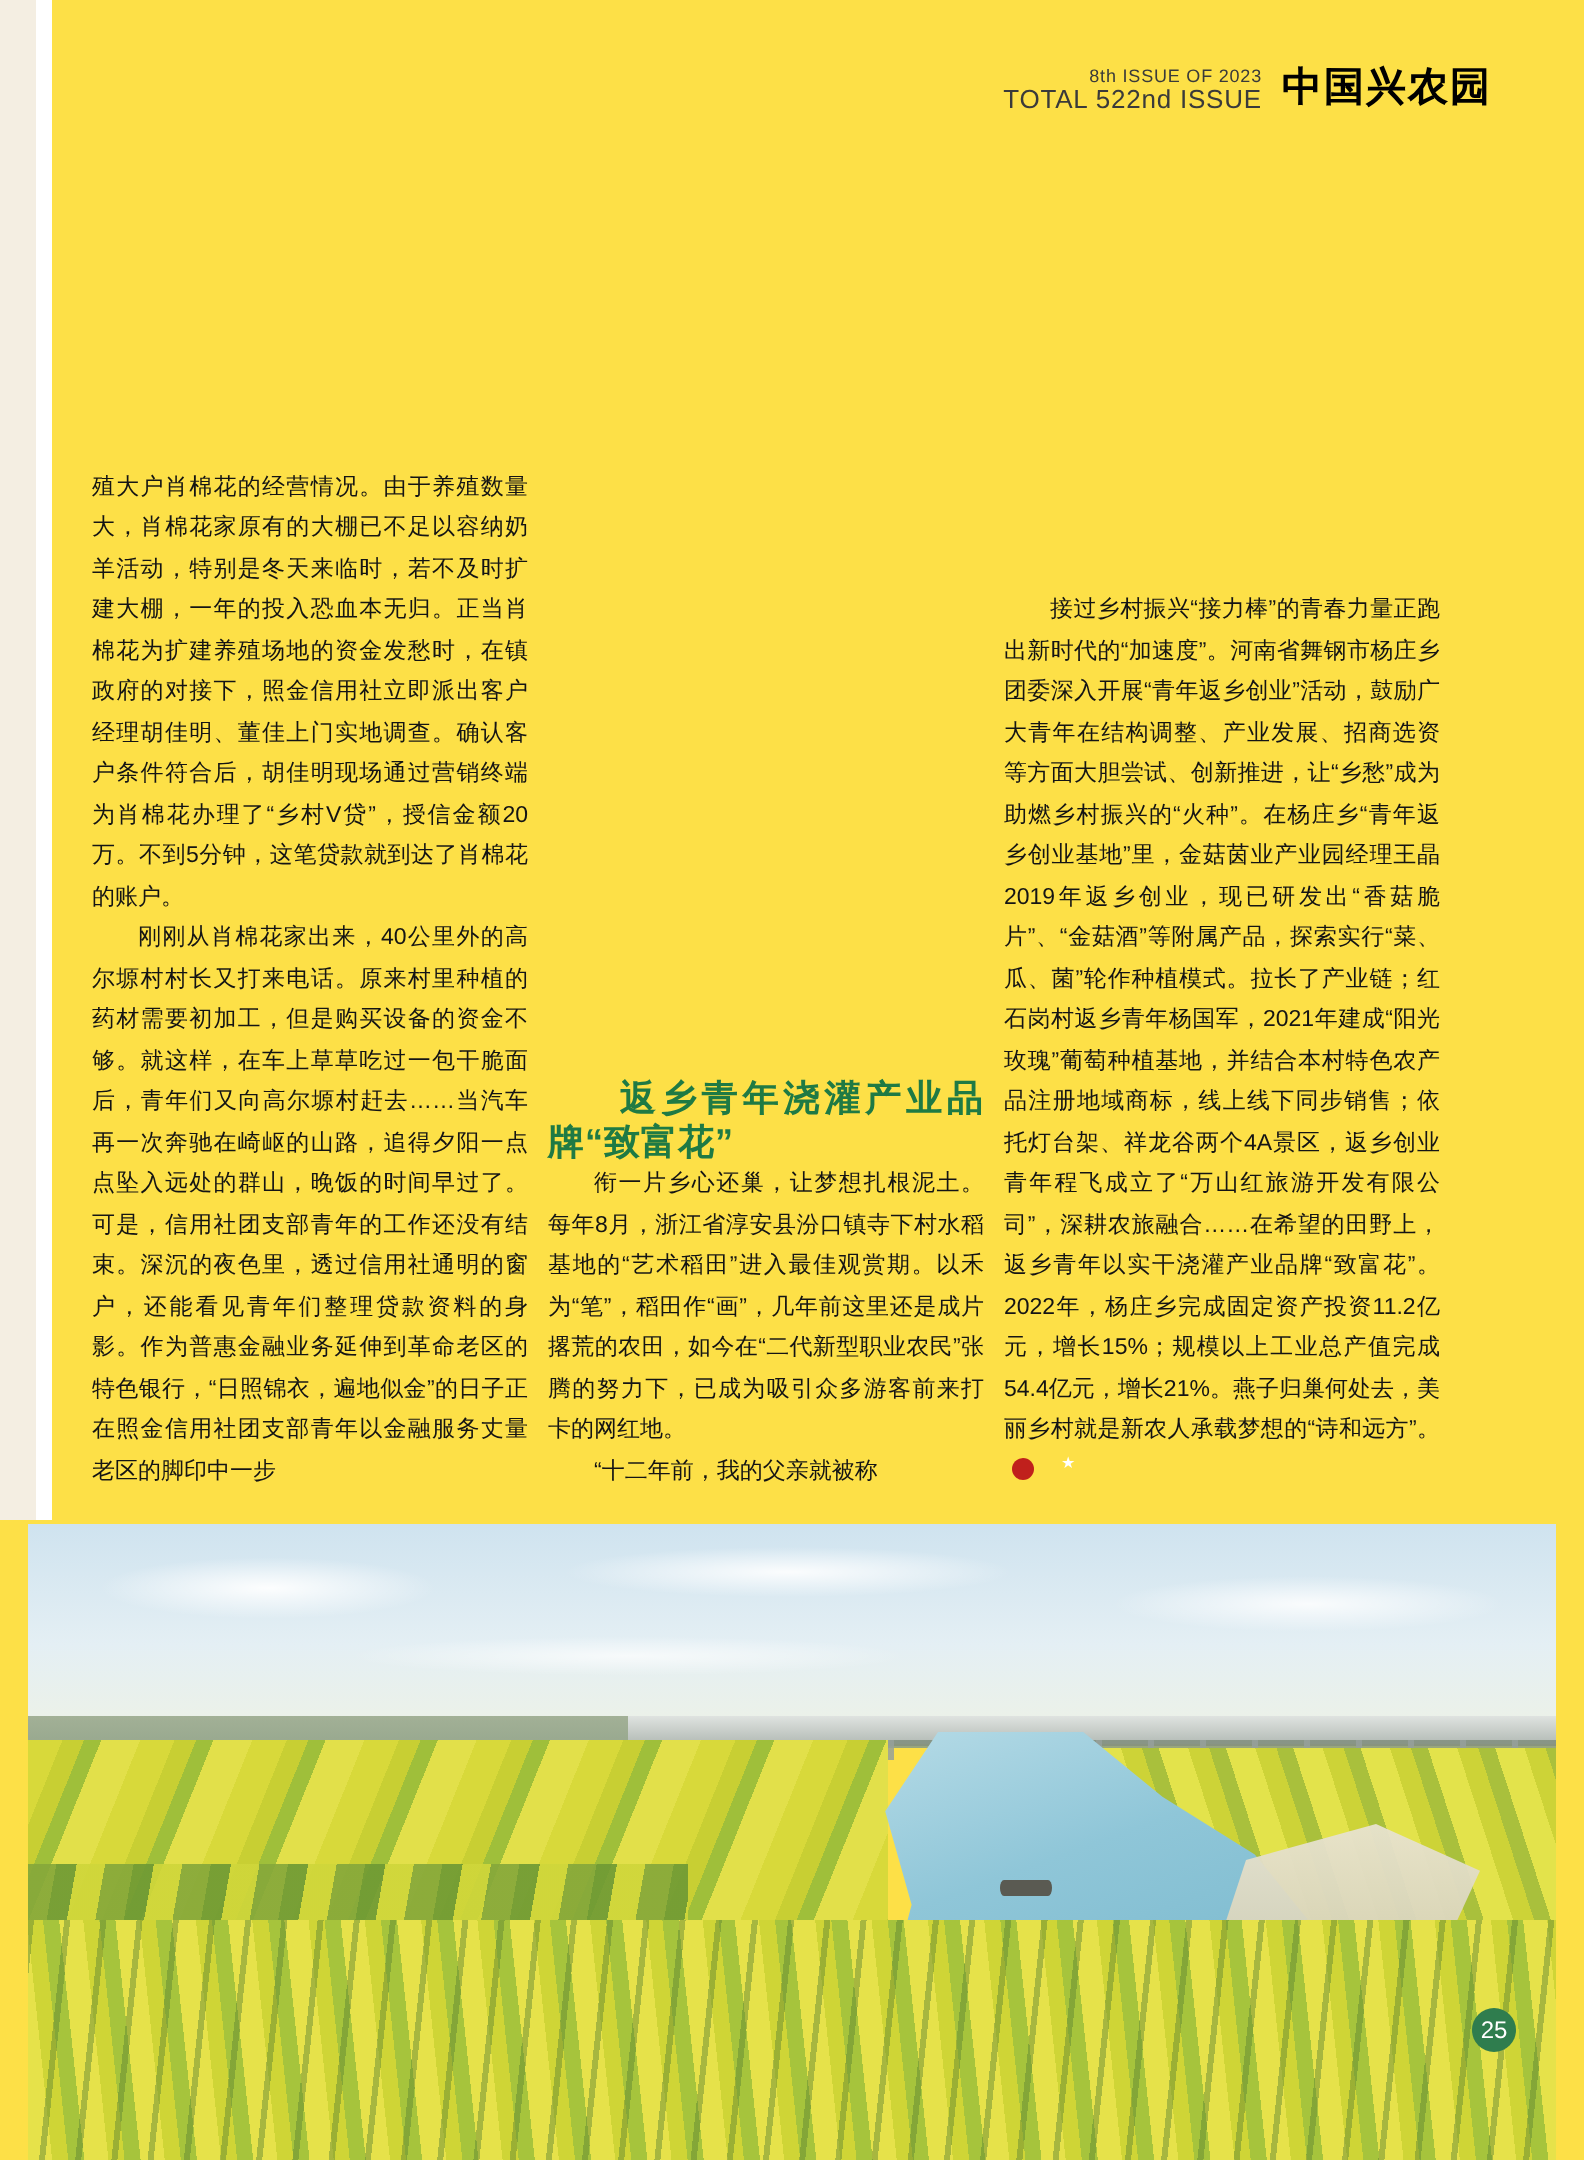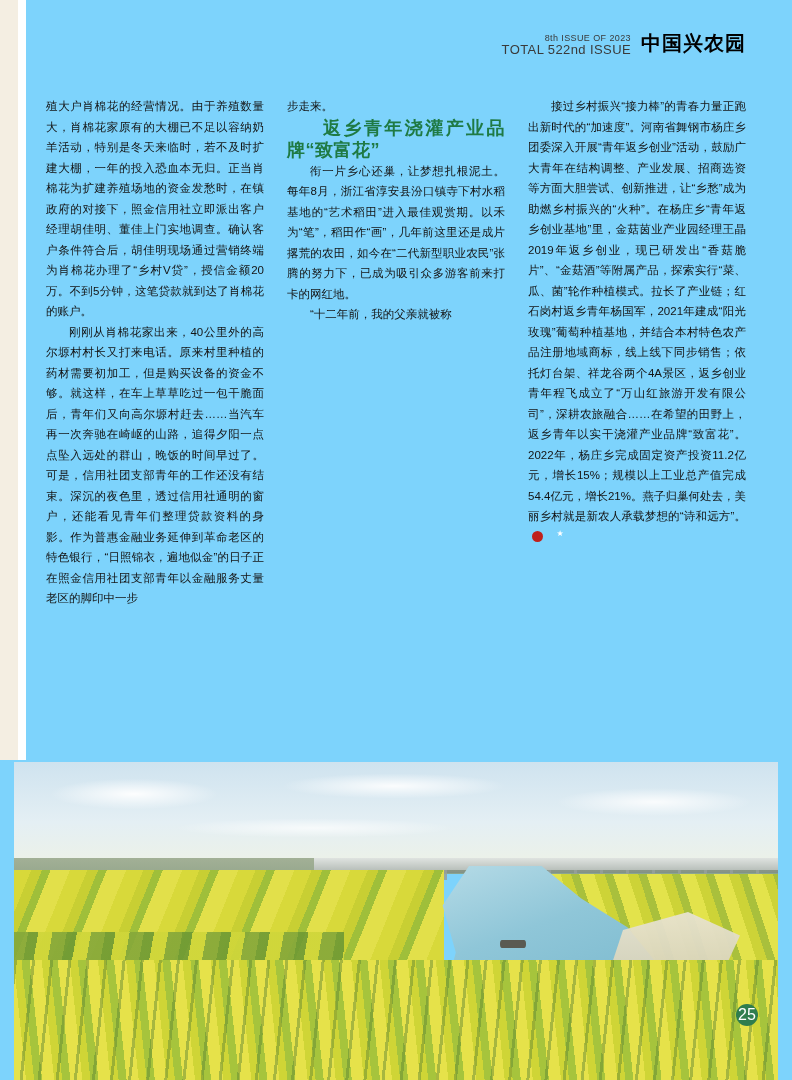--- a/index.html
+++ b/index.html
@@ -10,21 +10,21 @@
   body {
     width: 792px;
     height: 1080px;
     position: relative;
     font-family: "Liberation Sans", sans-serif;
     overflow: hidden;
   }
   .page {
     position: absolute;
     inset: 0;
-    background: #7dd3fc;
+    background: #fde047;
   }
   
   .edge-bar {
     position: absolute;
     left: 0;
     top: 0;
     width: 26px;
     height: 760px;
     background: #f4eee2;
   }
@@ -68,21 +68,22 @@
   }
   .issue-block { text-align: right; padding-top: 2px;}
   
   .cols {
     position: absolute;
     left: 46px;
     top: 96px;
     width: 700px;
     height: 650px;
     display: flex;
-    gap: 23px;
+    gap: 10px;
+    align-items: flex-end;
   }
   .col {
     width: 218px;
     font-size: 11.5px;
     line-height: 20.5px;
     color: #141414;
     text-align: justify;
     font-family: "Liberation Sans", sans-serif;
   }
   .col p {
@@ -197,21 +198,21 @@
   }
   .page-num {
     position: absolute;
     right: 34px;
     bottom: 54px;
     width: 22px;
     height: 22px;
     border-radius: 50%;
     background: #2f7d4e;
     color: #fff;
-    font-size: 16px;
+    font-size: 12px;
     line-height: 22px;
     text-align: center;
     font-family: "Liberation Sans", sans-serif;
   }
 </style>
 </head>
 <body>
 
 <div class="page">
 
@@ -227,21 +228,20 @@
   </div>
 
   <div class="cols">
 
     <div class="col">
       <p class="noindent">殖大户肖棉花的经营情况。由于养殖数量大，肖棉花家原有的大棚已不足以容纳奶羊活动，特别是冬天来临时，若不及时扩建大棚，一年的投入恐血本无归。正当肖棉花为扩建养殖场地的资金发愁时，在镇政府的对接下，照金信用社立即派出客户经理胡佳明、董佳上门实地调查。确认客户条件符合后，胡佳明现场通过营销终端为肖棉花办理了“乡村V贷”，授信金额20万。不到5分钟，这笔贷款就到达了肖棉花的账户。</p>
       <p>刚刚从肖棉花家出来，40公里外的高尔塬村村长又打来电话。原来村里种植的药材需要初加工，但是购买设备的资金不够。就这样，在车上草草吃过一包干脆面后，青年们又向高尔塬村赶去……当汽车再一次奔驰在崎岖的山路，追得夕阳一点点坠入远处的群山，晚饭的时间早过了。可是，信用社团支部青年的工作还没有结束。深沉的夜色里，透过信用社通明的窗户，还能看见青年们整理贷款资料的身影。作为普惠金融业务延伸到革命老区的特色银行，“日照锦衣，遍地似金”的日子正在照金信用社团支部青年以金融服务丈量老区的脚印中一步</p>
     </div>
 
     <div class="col">
-      <p class="noindent">步走来。</p>
       <p class="subhead">返乡青年浇灌产业品牌“致富花”</p>
       <p>衔一片乡心还巢，让梦想扎根泥土。每年8月，浙江省淳安县汾口镇寺下村水稻基地的“艺术稻田”进入最佳观赏期。以禾为“笔”，稻田作“画”，几年前这里还是成片撂荒的农田，如今在“二代新型职业农民”张腾的努力下，已成为吸引众多游客前来打卡的网红地。</p>
       <p>“十二年前，我的父亲就被称</p>
     </div>
 
     <div class="col">
       <p><span>接过乡村振兴“接力棒”的青春力量正跑出新时代的“加速度”。河南省舞钢市杨庄乡团委深入开展“青年返乡创业”活动，鼓励广大青年在结构调整、产业发展、招商选资等方面大胆尝试、创新推进，让“乡愁”成为助燃乡村振兴的“火种”。在杨庄乡“青年返乡创业基地”里，金菇茵业产业园经理王晶2019年返乡创业，现已研发出“香菇脆片”、“金菇酒”等附属产品，探索实行“菜、瓜、菌”轮作种植模式。拉长了产业链；红石岗村返乡青年杨国军，2021年建成“阳光玫瑰”葡萄种植基地，并结合本村特色农产品注册地域商标，线上线下同步销售；依托灯台架、祥龙谷两个4A景区，返乡创业青年程飞成立了“万山红旅游开发有限公司”，深耕农旅融合……在希望的田野上，返乡青年以实干浇灌产业品牌“致富花”。2022年，杨庄乡完成固定资产投资11.2亿元，增长15%；规模以上工业总产值完成54.4亿元，增长21%。燕子归巢何处去，美丽乡村就是新农人承载梦想的“诗和远方”。</span><span class="endmark"></span></p>
     </div>
 
   </div>

